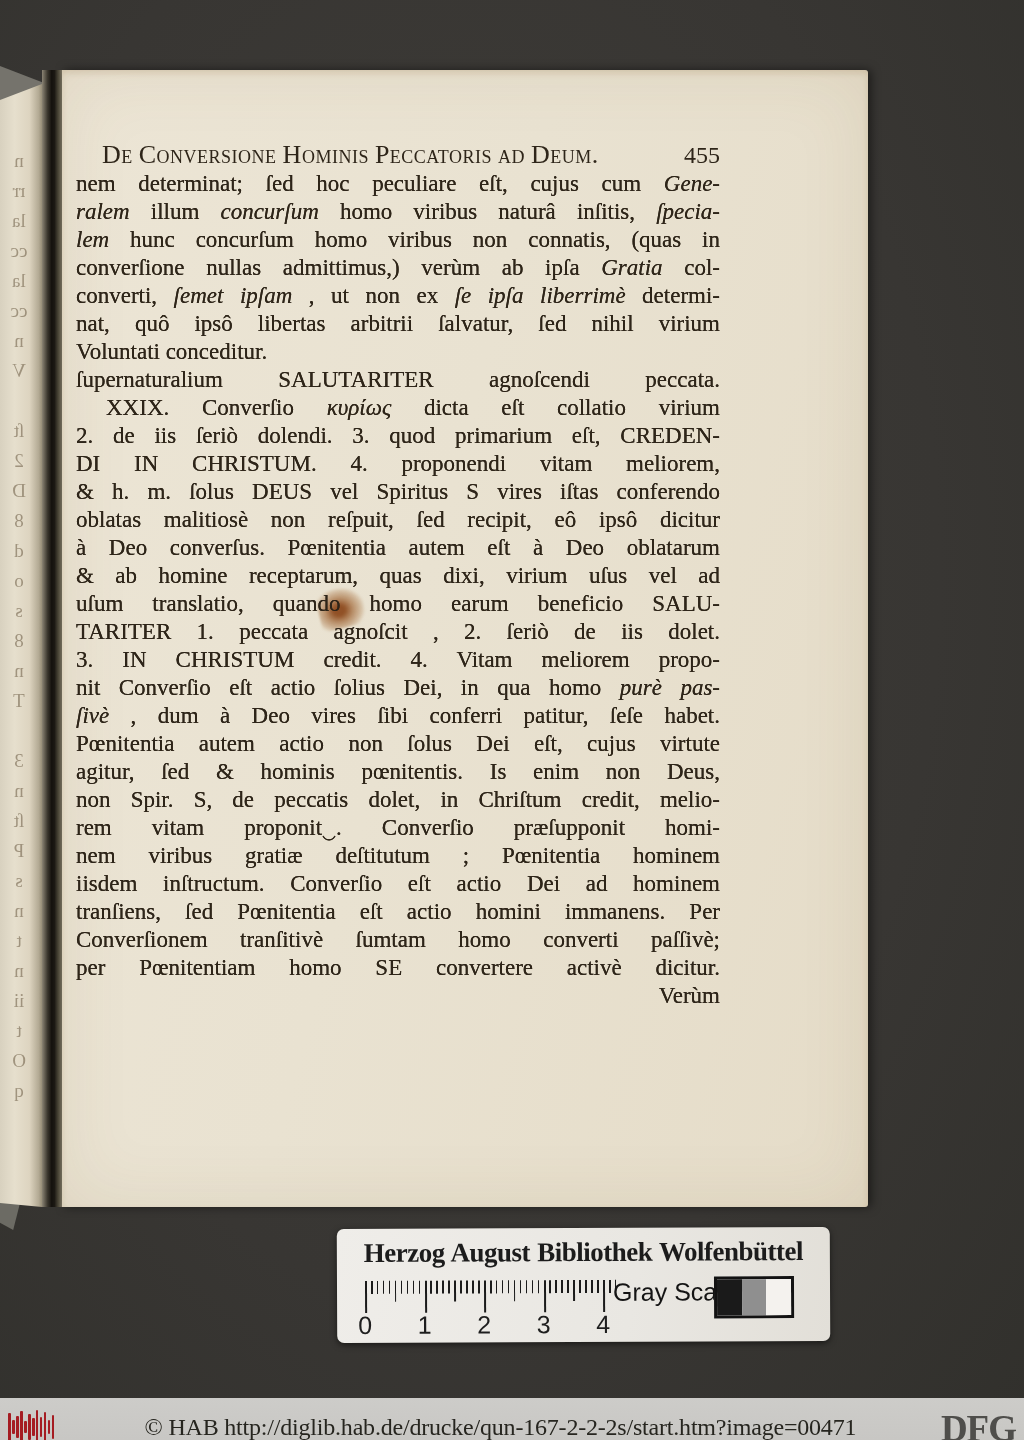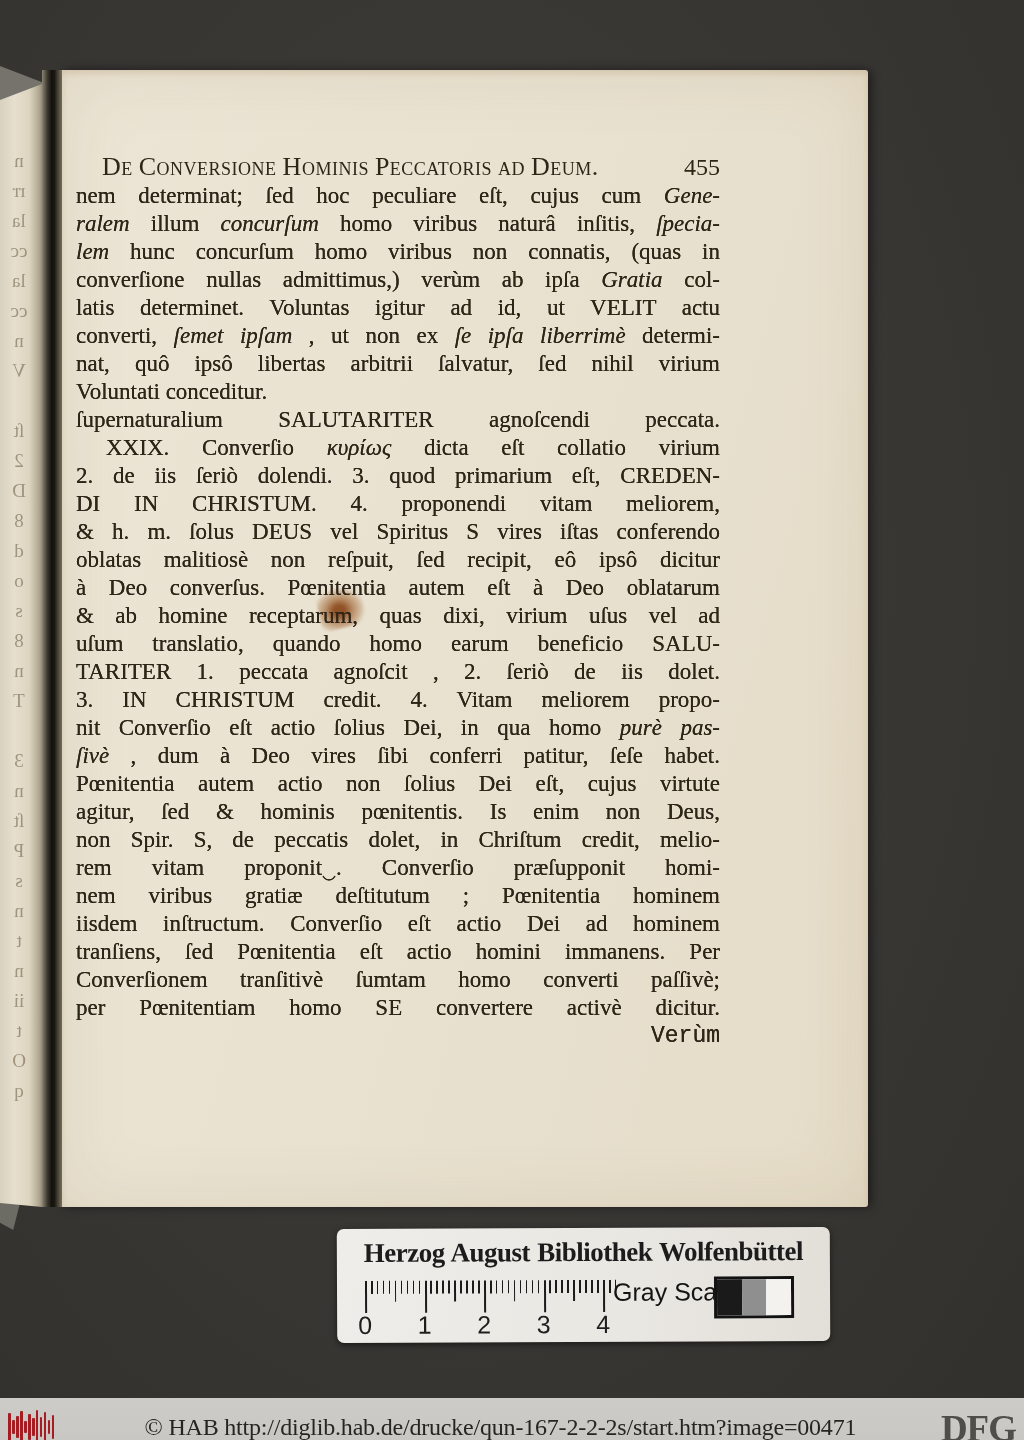--- a/index.html
+++ b/index.html
@@ -24,30 +24,30 @@
   
   .gutter{position:absolute;left:42px;top:70px;width:20px;height:1137px;
     background:linear-gradient(to right,#8b8474 0%,#3a362d 28%,#14110d 48%,#1b1813 62%,#4f4a3b 82%,#837c69 100%);}
 
   
   .page{position:absolute;left:62px;top:70px;width:806px;height:1137px;
     background:linear-gradient(105deg,#ece5d5 0%,#e9e2d1 45%,#e5dcc8 100%);
     border-radius:0 3px 3px 0;
     box-shadow:3px 0 10px rgba(0,0,0,.5), inset 0 0 70px rgba(120,90,40,.10), inset 0 3px 6px rgba(140,100,50,.18);}
 
-  .text-block{position:absolute;left:14px;top:70px;width:644px;color:#2e2519;margin-top:12px;}
+  .text-block{position:absolute;left:14px;top:70px;width:644px;color:#2e2519;}
   .pg-header{display:flex;justify-content:space-between;align-items:baseline;height:30px;font-size:26px;}
   .pg-header .sc{font-variant:small-caps;letter-spacing:.5px;margin-left:26px;word-spacing:-1px;}
   .pg-header .pagenum{font-size:24px;}
 
   .line{height:28px;line-height:28px;font-size:23px;
     text-align:justify;text-align-last:justify;-moz-text-align-last:justify;
     text-shadow:0 0 .4px currentColor;}
   .line.l{text-align:left;text-align-last:left;-moz-text-align-last:left;}
-  .line.r{text-align:right;text-align-last:right;font-family:Liberation Mono, monospace;-moz-text-align-last:right;}
+  .line.r{text-align:right;text-align-last:right;-moz-text-align-last:right;}
   .line .it{font-style:italic;}
 
   .stain{position:absolute;left:256px;top:518px;width:46px;height:40px;
     background:radial-gradient(ellipse at 45% 55%, rgba(136,66,20,.9) 0 16%, rgba(150,85,32,.6) 38%, rgba(160,102,48,.28) 62%, rgba(160,102,48,0) 74%);
     filter:blur(1px);transform:rotate(-14deg);}
 
   
   .card{position:absolute;left:337px;top:1228px;width:493px;height:114px;
     background:linear-gradient(100deg,#efede9 0%,#e9e7e2 60%,#e2dfd8 100%);
     border-radius:7px;transform:rotate(-.25deg);
@@ -132,38 +132,37 @@
     <div class="text-block">
       <div class="pg-header">
         <span class="sc">De Conversione Hominis Peccatoris ad Deum.</span>
         <span class="pagenum">455</span>
       </div>
       <div id="lines">
           <div class="line j"><span>nem determinat; ſed hoc peculiare eſt, cujus cum </span><span class="it">Gene-</span></div>
           <div class="line j"><span class="it">ralem</span><span> illum </span><span class="it">concurſum</span><span> homo viribus naturâ inſitis, </span><span class="it">ſpecia-</span></div>
           <div class="line j"><span class="it">lem</span><span> hunc concurſum homo viribus non connatis, (quas in</span></div>
           <div class="line j"><span>converſione nullas admittimus,) verùm ab ipſa </span><span class="it">Gratia</span><span> col-</span></div>
-          <div class="line j"><span>latis determinet.  Voluntas igitur ad id, ut VELIT actu</span></div>
           <div class="line j"><span>converti, </span><span class="it">ſemet ipſam</span><span> , ut non ex </span><span class="it">ſe ipſa liberrimè</span><span> determi-</span></div>
           <div class="line j"><span>nat, quô ipsô libertas arbitrii ſalvatur, ſed nihil virium</span></div>
           <div class="line l"><span>Voluntati conceditur.</span></div>
           <div class="line j"><span>ſupernaturalium SALUTARITER agnoſcendi peccata.</span></div>
           <div class="line j" style="text-indent: 30px;"><span>XXIX.   Converſio </span><span class="it">κυρίως</span><span> dicta eſt collatio virium</span></div>
           <div class="line j"><span>2. de iis ſeriò dolendi. 3. quod primarium eſt, CREDEN-</span></div>
           <div class="line j"><span>DI IN CHRISTUM. 4. proponendi vitam meliorem,</span></div>
           <div class="line j"><span>&amp; h. m. ſolus DEUS vel Spiritus S vires iſtas conferendo</span></div>
           <div class="line j"><span>oblatas malitiosè non reſpuit, ſed recipit, eô ipsô dicitur</span></div>
           <div class="line j"><span>à Deo converſus.  Pœnitentia autem eſt à Deo oblatarum</span></div>
           <div class="line j"><span>&amp; ab homine receptarum, quas dixi, virium uſus vel ad</span></div>
           <div class="line j"><span>uſum translatio, quando homo earum beneficio SALU-</span></div>
           <div class="line j"><span>TARITER 1. peccata agnoſcit , 2. ſeriò de iis dolet.</span></div>
           <div class="line j"><span>3. IN CHRISTUM credit. 4. Vitam meliorem propo-</span></div>
           <div class="line j"><span>nit   Converſio eſt actio ſolius Dei, in qua homo </span><span class="it">purè pas-</span></div>
           <div class="line j"><span class="it">ſivè</span><span> , dum à Deo vires ſibi conferri patitur, ſeſe habet.</span></div>
-          <div class="line j"><span>Pœnitentia autem actio non ſolius Dei eſt, cujus virtute</span></div>
+          <div class="line j"><span>Pœnitentia autem actio non ſolus Dei eſt, cujus virtute</span></div>
           <div class="line j"><span>agitur, ſed &amp; hominis pœnitentis.  Is enim non Deus,</span></div>
           <div class="line j"><span>non Spir. S, de peccatis dolet, in Chriſtum credit, melio-</span></div>
           <div class="line j"><span>rem vitam proponit‿.  Converſio præſupponit homi-</span></div>
           <div class="line j"><span>nem viribus gratiæ deſtitutum ;  Pœnitentia hominem</span></div>
           <div class="line j"><span>iisdem inſtructum.  Converſio eſt actio Dei ad hominem</span></div>
           <div class="line j"><span>tranſiens, ſed Pœnitentia eſt actio homini immanens. Per</span></div>
           <div class="line j"><span>Converſionem tranſitivè ſumtam homo converti paſſivè;</span></div>
           <div class="line j"><span>per Pœnitentiam homo SE convertere activè dicitur.</span></div>
           <div class="line r"><span>Verùm</span></div>
         </div>

